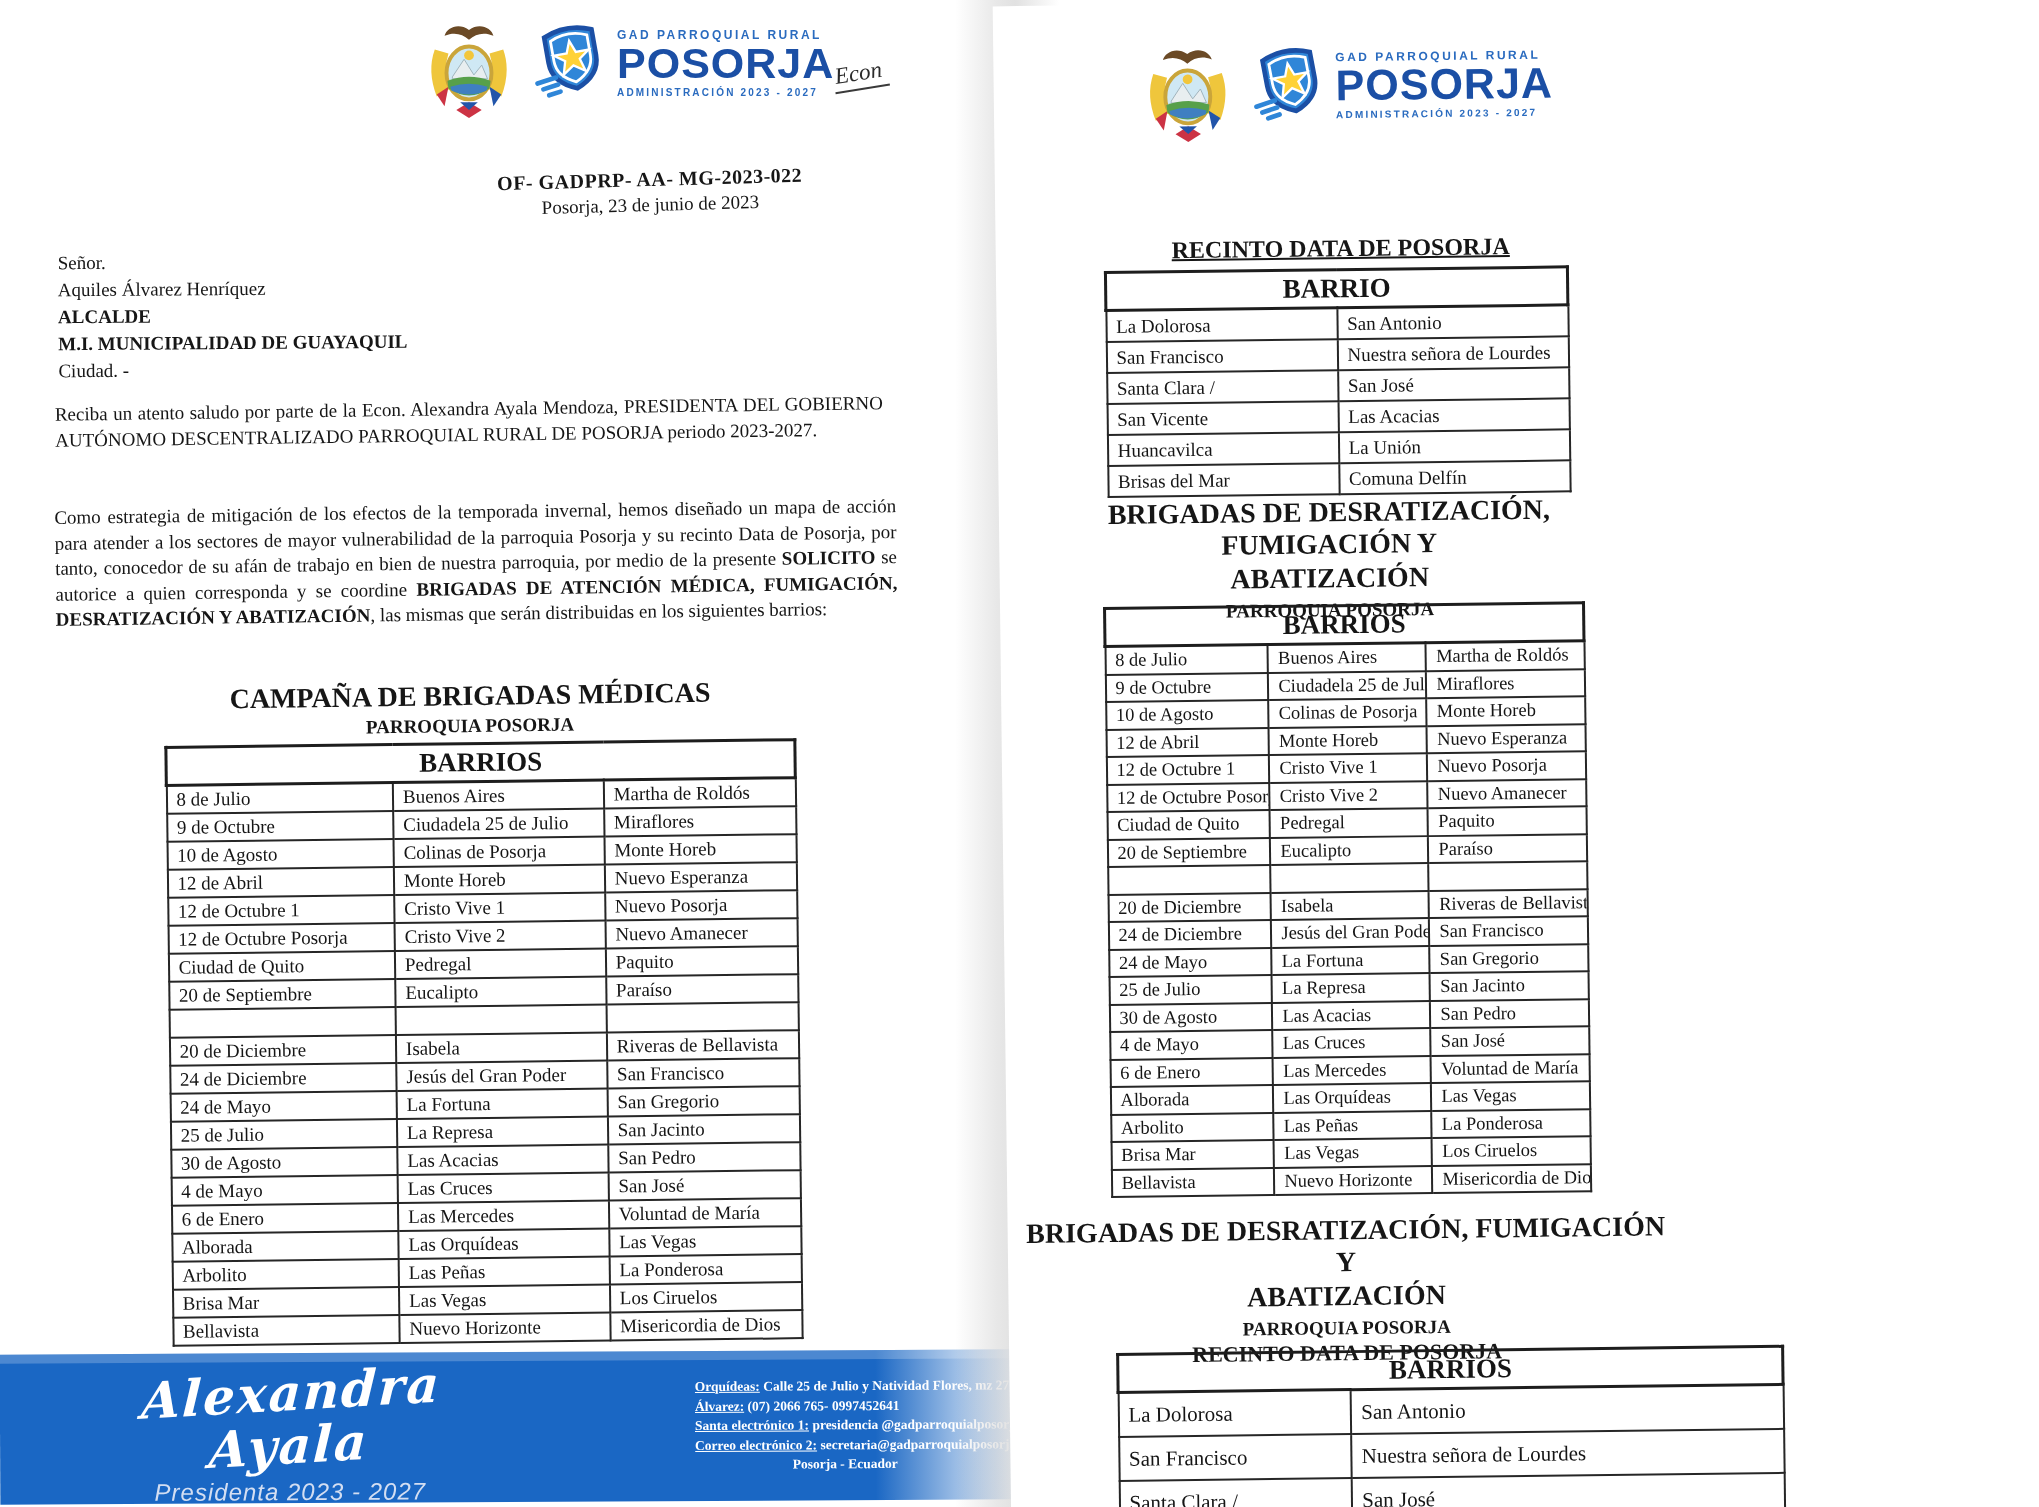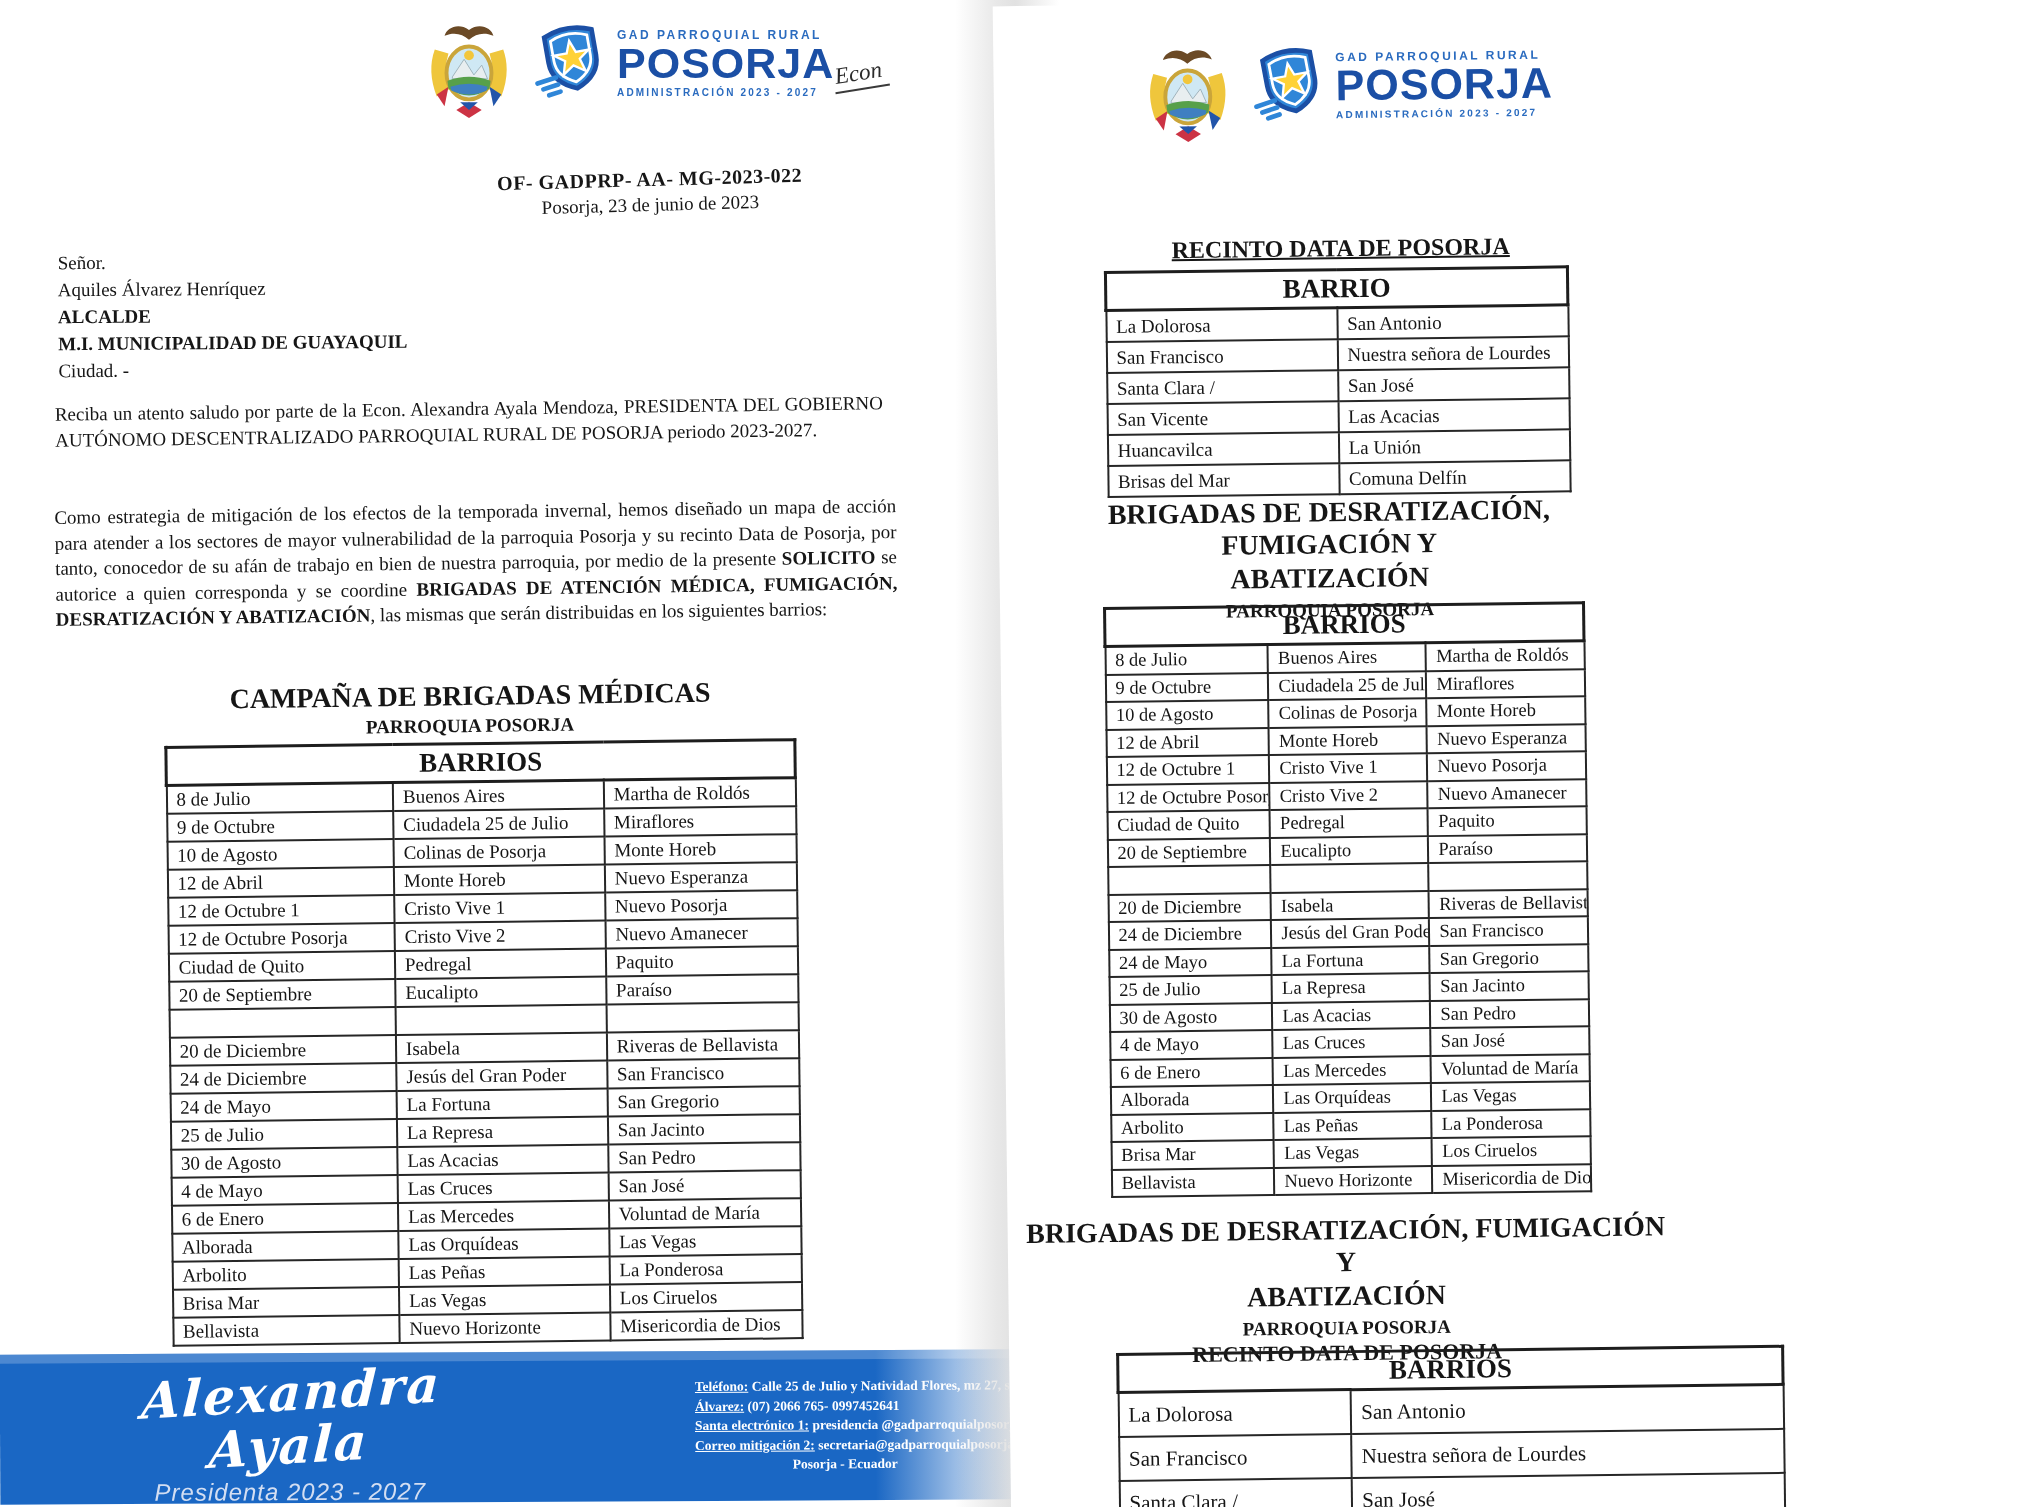--- a/index.html
+++ b/index.html
@@ -261,24 +261,24 @@
       </tbody>
   </table>
 
   <div id="footer-banner">
     <div class="sig-block">
       <div class="signature">Alexandra Ayala</div>
       <div class="sig-role">Presidenta 2023 - 2027</div>
 
     </div>
     <div class="contact-block">
-      <div><span class="lbl">Teléfono:</span><span> Calle 25 de Julio y Natividad Flores, mz 27, solar 2.</span></div>
+      <div><span class="lbl">Orquídeas:</span><span> Calle 25 de Julio y Natividad Flores, mz 27, solar 2.</span></div>
       <div><span class="lbl">Álvarez:</span><span> (07) 2066 765- 0997452641</span></div>
       <div><span class="lbl">Santa electrónico 1:</span><span> presidencia @gadparroquialposorja.gob.ec</span></div>
-      <div><span class="lbl">Correo mitigación 2:</span><span> secretaria@gadparroquialposorja.gob.ec</span></div>
+      <div><span class="lbl">Correo electrónico 2:</span><span> secretaria@gadparroquialposorja.gob.ec</span></div>
       <div class="contact-loc">Posorja - Ecuador</div>
     </div>
   </div>
 </div>
 
 <div class="gutter"></div>
 
 <div class="page" id="page-right">
 
   <div class="logo-row" style="left:150px;top:40px;">

